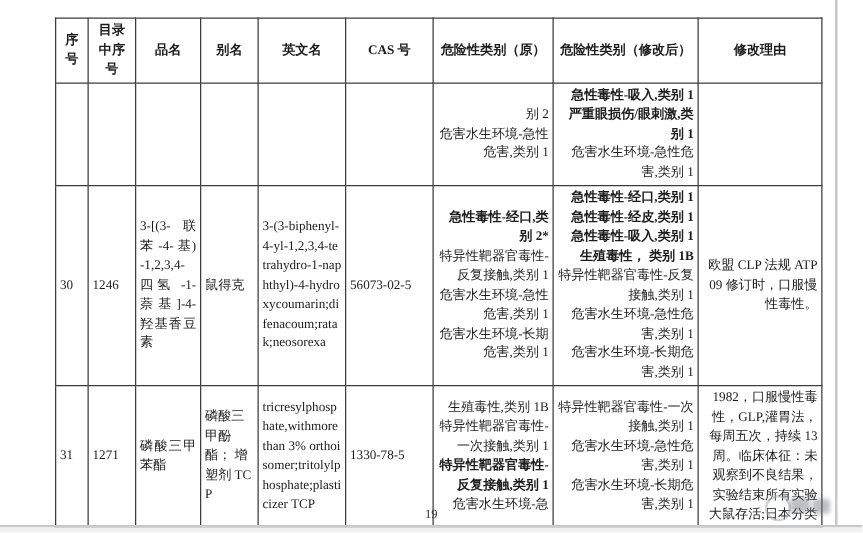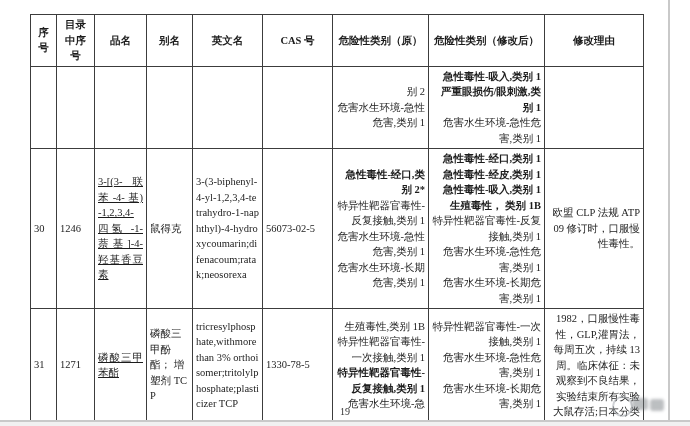--- a/index.html
+++ b/index.html
@@ -10,36 +10,36 @@
     color:#1c1c1c;
     -webkit-font-smoothing:antialiased;
   }
   .page{position:absolute;left:0;top:0;width:690px;height:426px;}
   
   .edge-right{position:absolute;left:668px;top:0;width:2px;height:421px;background:#c9c9c9;}
   .edge-bottom{position:absolute;left:0;top:420px;width:690px;height:2px;background:#c9c9c9;}
   .edge-corner{position:absolute;left:0;top:422px;width:690px;height:4px;background:#f1f1f1;}
 
   table.doc{
-    position:absolute;left:30px;top:14px;
+    position:absolute;left:44px;top:14px;
     border-collapse:collapse;table-layout:fixed;width:613px;
   }
   table.doc td,table.doc th{
     border:1px solid #3c3c3c;
     padding:2px 3px;
     vertical-align:middle;
     font-size:10.5px;line-height:15.5px;
     word-break:break-all;overflow:hidden;
   }
   th{font-weight:bold;font-size:11px;line-height:14px;text-align:center;padding:2px 1px;}
   .c{text-align:left;}
   .top{vertical-align:top;}
   .clip{max-height:108px;overflow:hidden;}
   .b{font-weight:bold;}
-  .name-cell{text-align:justify;text-decoration:underline;}
+  .name-cell{text-align:justify;}
   .hazard div{margin:0;text-align:right;}
   .pagenum{
     position:absolute;left:0;top:406px;width:690px;text-align:center;
     font-size:10px;color:#333;
   }
   
   .stamp{position:absolute;left:612px;top:390px;width:56px;height:30px;pointer-events:none;}
   .stamp .ring{
     position:absolute;left:0;top:6px;width:17px;height:17px;border-radius:50%;
     border:2px solid #a9adb2;opacity:.55;filter:blur(.6px);

